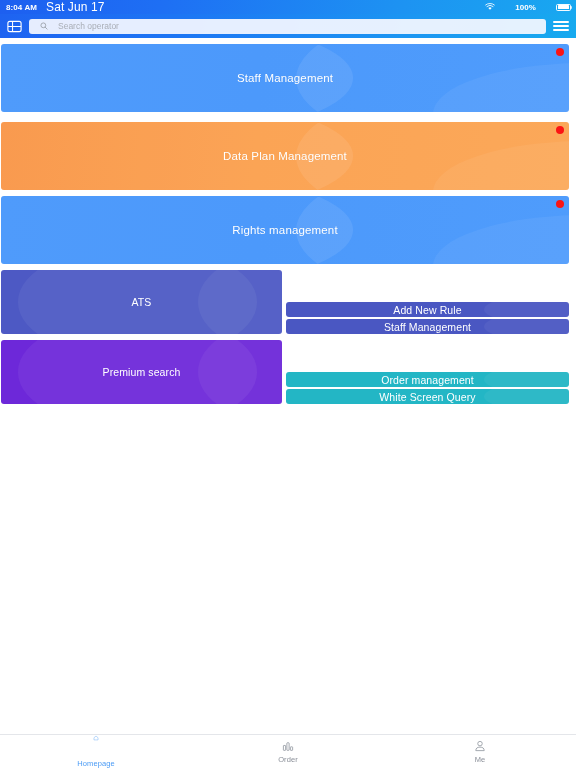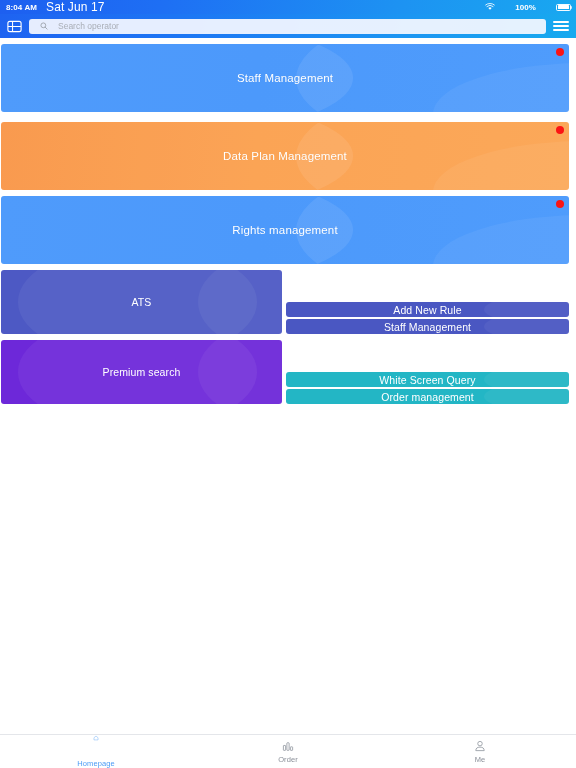--- a/index.html
+++ b/index.html
@@ -233,25 +233,25 @@
 
   <div class="split-row">
     <div class="split-left teal">
       <span class="deco left"></span>
       <span class="deco right"></span>
       <span class="label">Premium search</span>
     </div>
     <div class="split-right">
       <div class="sub-btn teal-sub">
         <span class="deco right"></span>
+        <span class="label">Order management</span>
+      </div>
+      <div class="sub-btn teal-sub">
+        <span class="deco right"></span>
         <span class="label">White Screen Query</span>
-      </div>
-      <div class="sub-btn teal-sub">
-        <span class="deco right"></span>
-        <span class="label">Order management</span>
       </div>
     </div>
   </div>
 
 </div>
 
 <div class="tabbar">
   <div class="tab active">
     <svg class="tab-icon" viewBox="0 0 20 20">
       <path d="M3.2 9.2 L10 3.4 L16.8 9.2 L16.8 16.4 L3.2 16.4 Z" fill="none" stroke="#5ba3f6" stroke-width="1.4" stroke-linejoin="round"></path>

